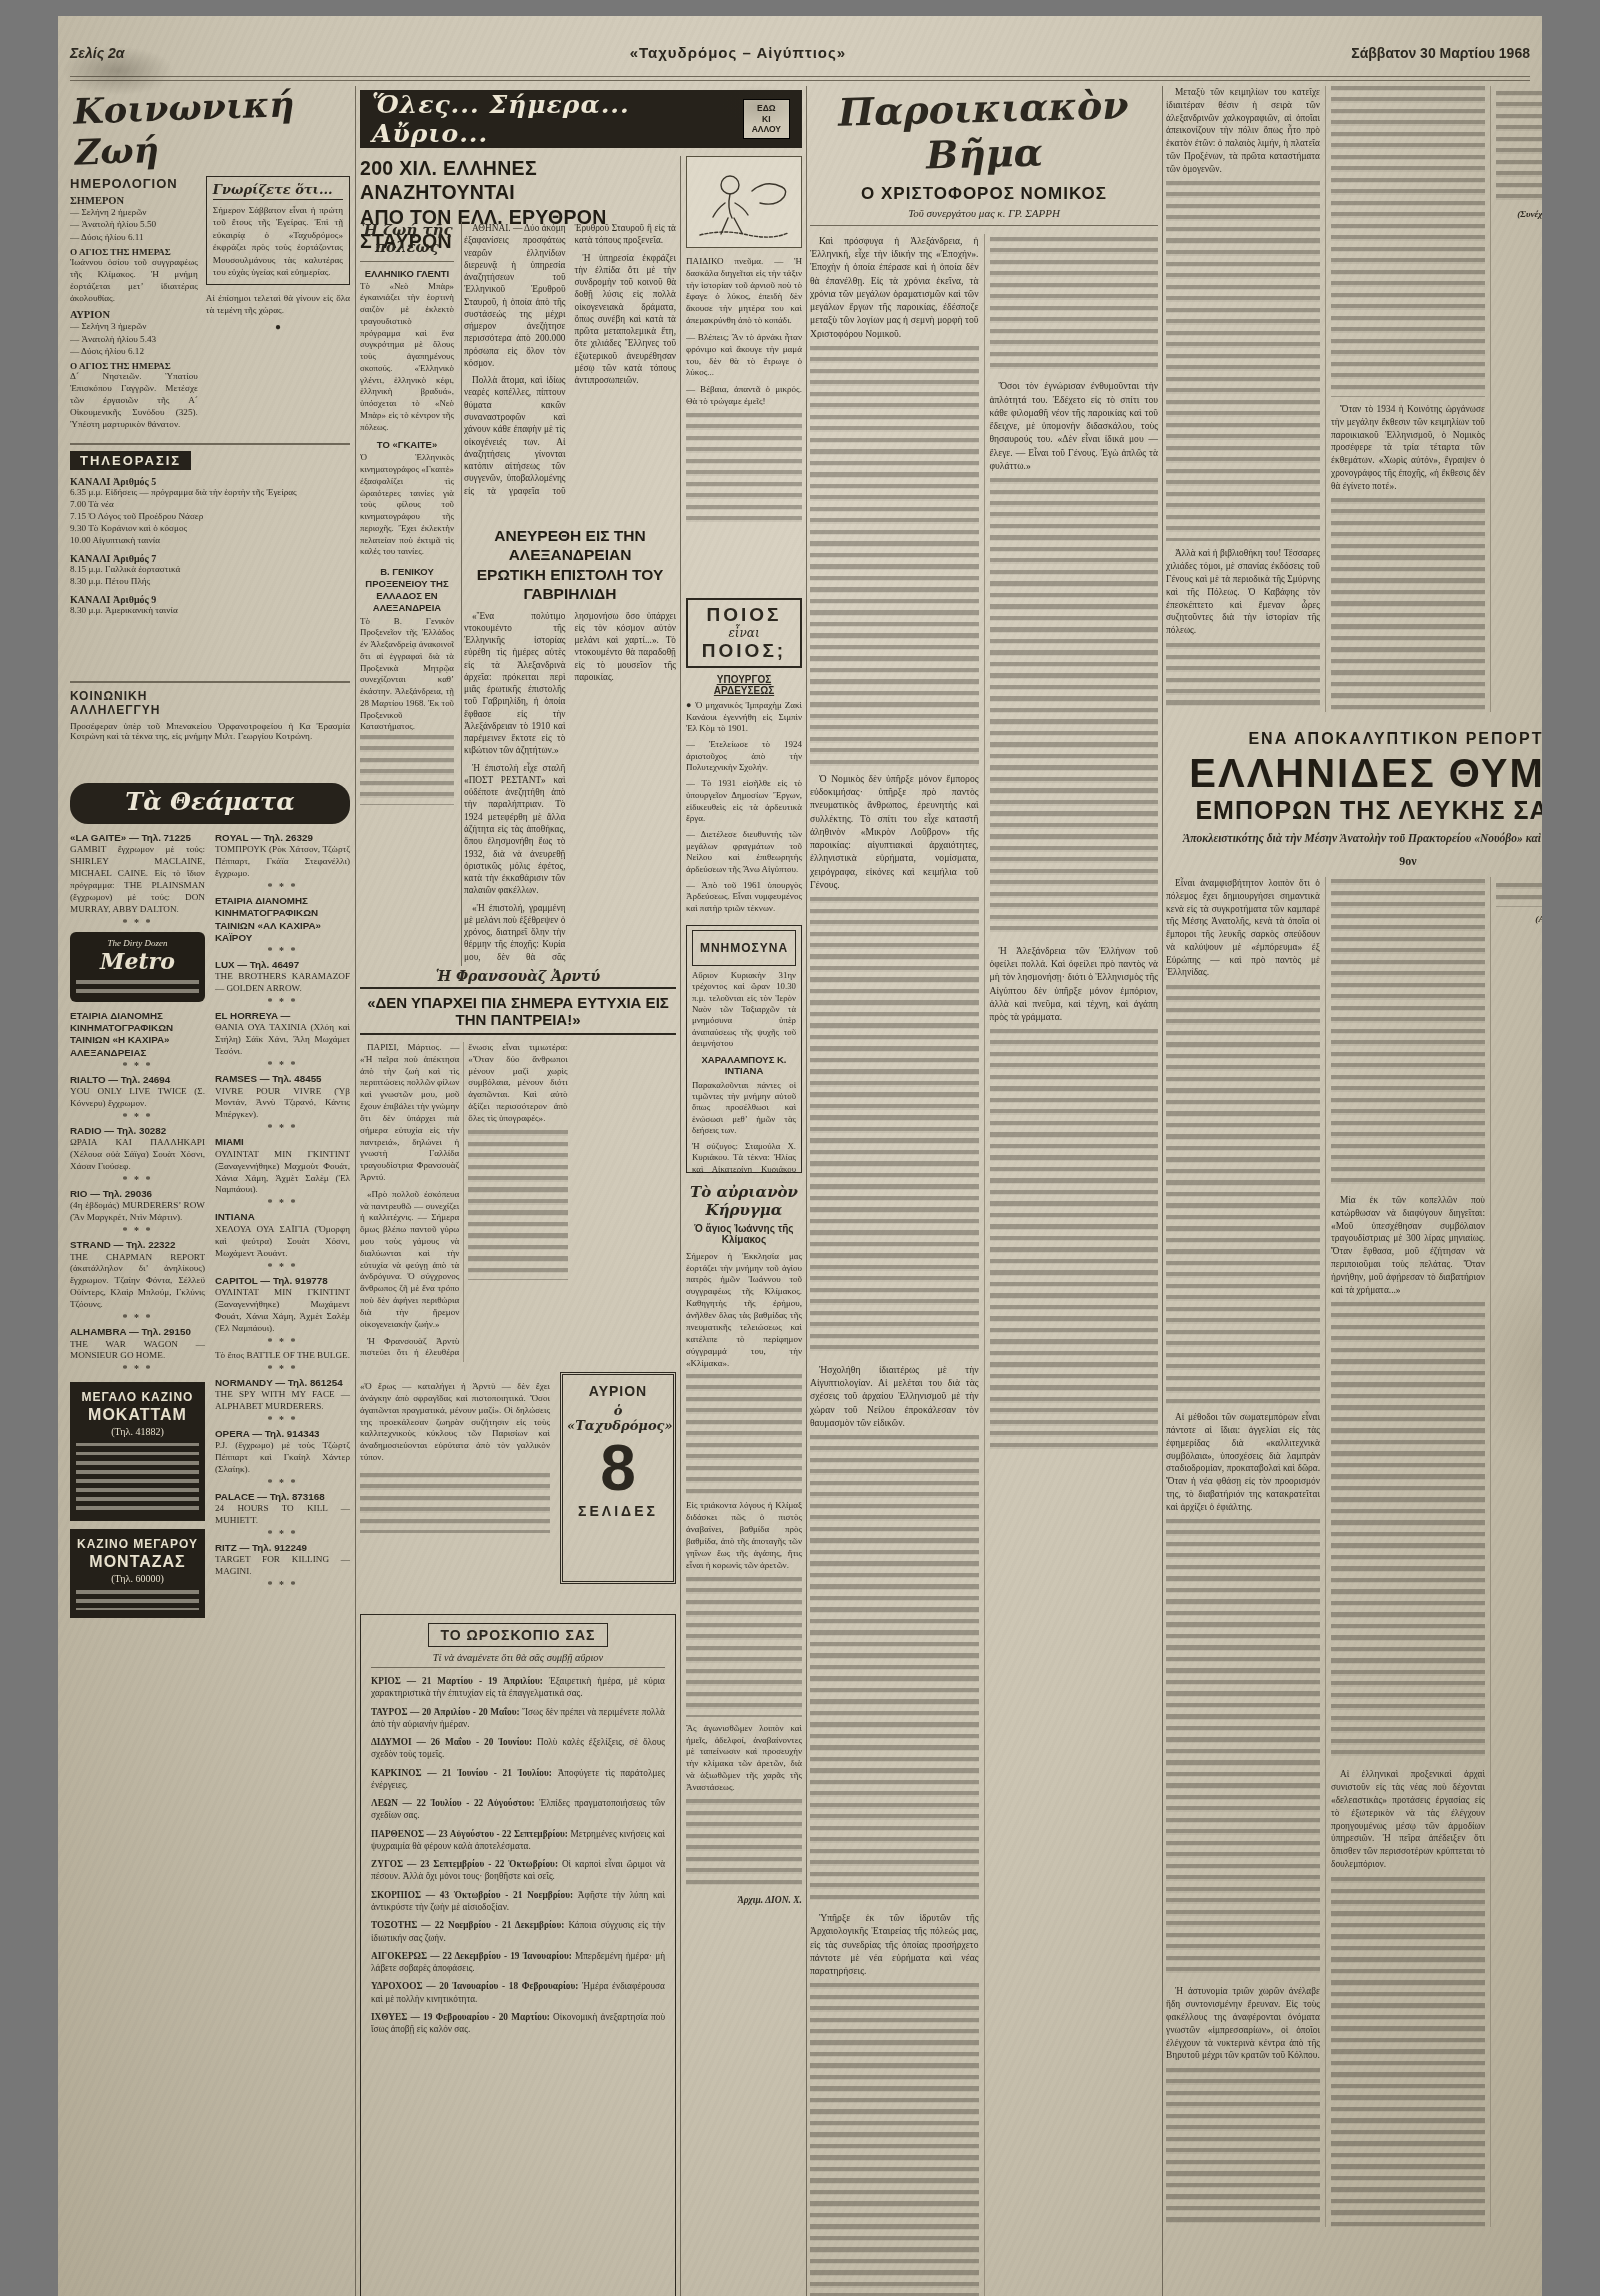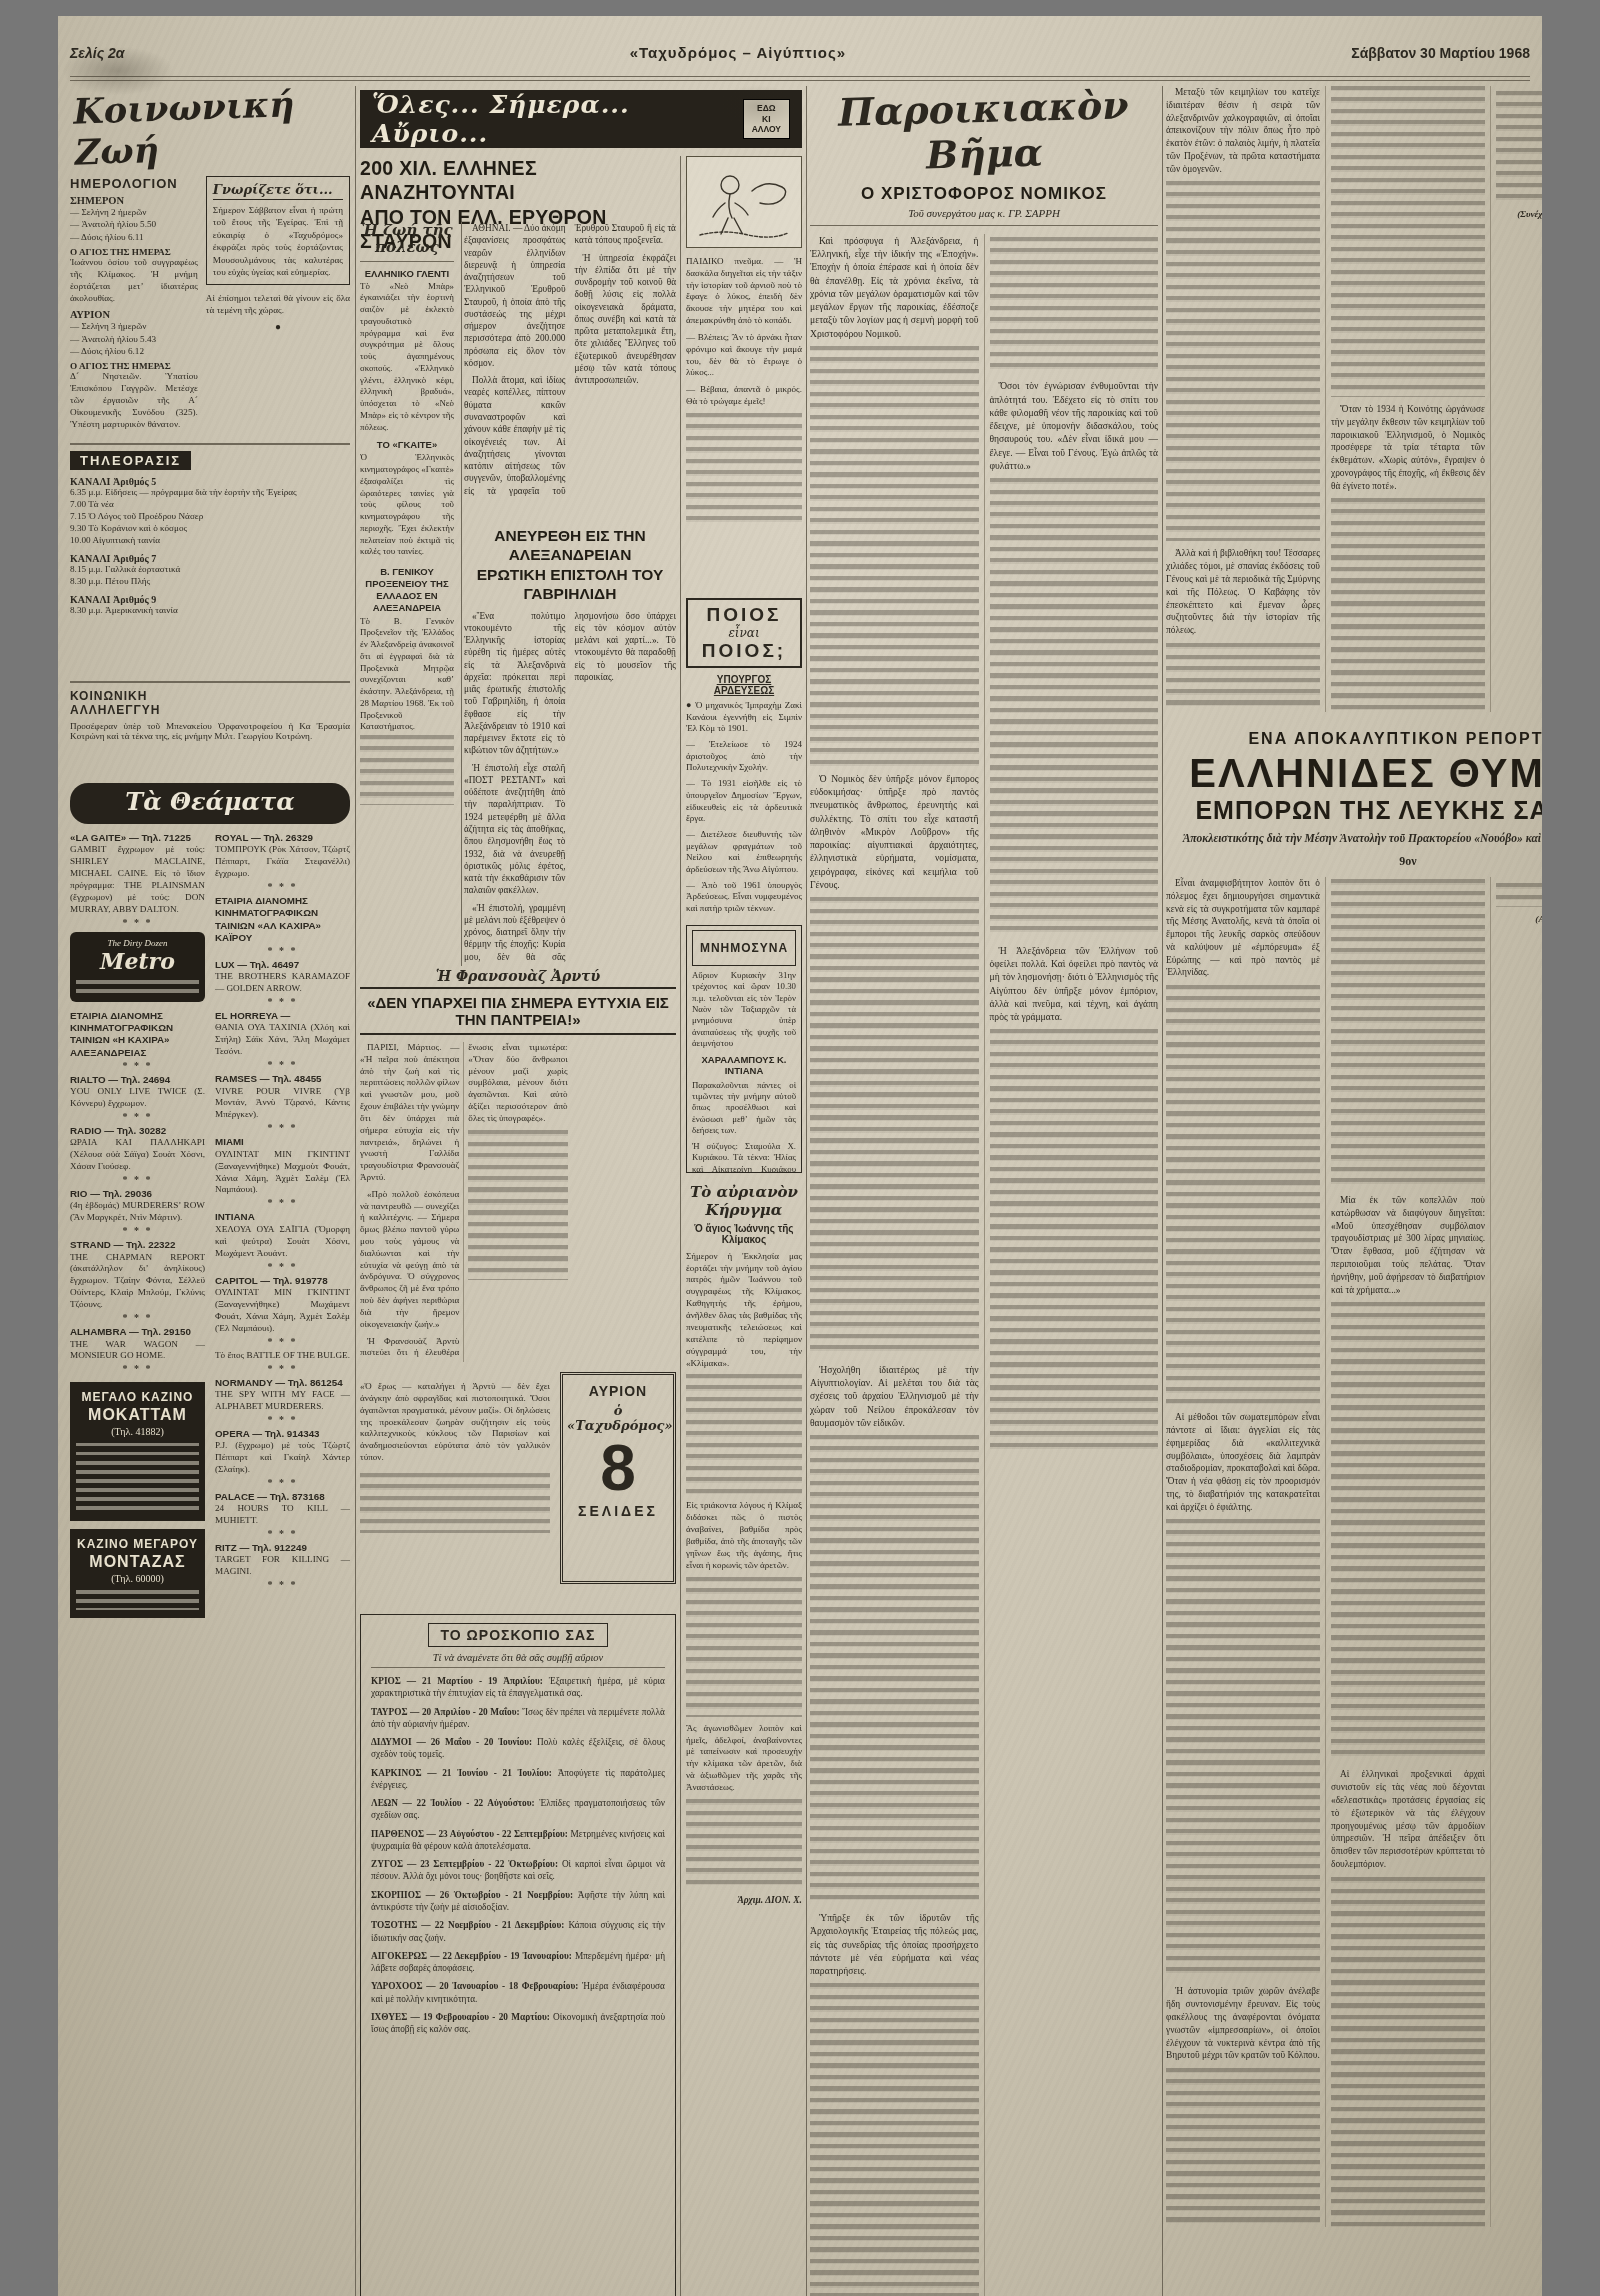--- a/index.html
+++ b/index.html
@@ -447,21 +447,21 @@
           <p class="horo-e"><span class="horo-sign">ΔΙΔΥΜΟΙ — 26 Μαΐου - 20 Ἰουνίου:</span> <span>Πολὺ καλὲς ἐξελίξεις, σὲ ὅλους σχεδὸν τοὺς τομεῖς.</span></p>
 
           <p class="horo-e"><span class="horo-sign">ΚΑΡΚΙΝΟΣ — 21 Ἰουνίου - 21 Ἰουλίου:</span> <span>Ἀποφύγετε τὶς παράτολμες ἐνέργειες.</span></p>
 
           <p class="horo-e"><span class="horo-sign">ΛΕΩΝ — 22 Ἰουλίου - 22 Αὐγούστου:</span> <span>Ἐλπίδες πραγματοποιήσεως τῶν σχεδίων σας.</span></p>
 
           <p class="horo-e"><span class="horo-sign">ΠΑΡΘΕΝΟΣ — 23 Αὐγούστου - 22 Σεπτεμβρίου:</span> <span>Μετρημένες κινήσεις καὶ ψυχραιμία θὰ φέρουν καλὰ ἀποτελέσματα.</span></p>
 
           <p class="horo-e"><span class="horo-sign">ΖΥΓΟΣ — 23 Σεπτεμβρίου - 22 Ὀκτωβρίου:</span> <span>Οἱ καρποὶ εἶναι ὥριμοι νὰ πέσουν. Ἀλλὰ ὄχι μόνοι τους· βοηθῆστε καὶ σεῖς.</span></p>
 
-          <p class="horo-e"><span class="horo-sign">ΣΚΟΡΠΙΟΣ — 26 Ὀκτωβρίου - 21 Νοεμβρίου:</span> <span>Ἀφῆστε τὴν λύπη καὶ ἀντικρύστε τὴν ζωὴν μὲ αἰσιοδοξίαν.</span></p>
+          <p class="horo-e"><span class="horo-sign">ΣΚΟΡΠΙΟΣ — 43 Ὀκτωβρίου - 21 Νοεμβρίου:</span> <span>Ἀφῆστε τὴν λύπη καὶ ἀντικρύστε τὴν ζωὴν μὲ αἰσιοδοξίαν.</span></p>
 
           <p class="horo-e"><span class="horo-sign">ΤΟΞΟΤΗΣ — 22 Νοεμβρίου - 21 Δεκεμβρίου:</span> <span>Κάποια σύγχυσις εἰς τὴν ἰδιωτικήν σας ζωήν.</span></p>
 
           <p class="horo-e"><span class="horo-sign">ΑΙΓΟΚΕΡΩΣ — 22 Δεκεμβρίου - 19 Ἰανουαρίου:</span> <span>Μπερδεμένη ἡμέρα· μὴ λάβετε σοβαρὲς ἀποφάσεις.</span></p>
 
           <p class="horo-e"><span class="horo-sign">ΥΔΡΟΧΟΟΣ — 20 Ἰανουαρίου - 18 Φεβρουαρίου:</span> <span>Ἡμέρα ἐνδιαφέρουσα καὶ μὲ πολλὴν κινητικότητα.</span></p>
 
           <p class="horo-e"><span class="horo-sign">ΙΧΘΥΕΣ — 19 Φεβρουαρίου - 20 Μαρτίου:</span> <span>Οἰκονομικὴ ἀνεξαρτησία ποὺ ἴσως ἀποβῇ εἰς καλόν σας.</span></p>
         </div>
     </div>

